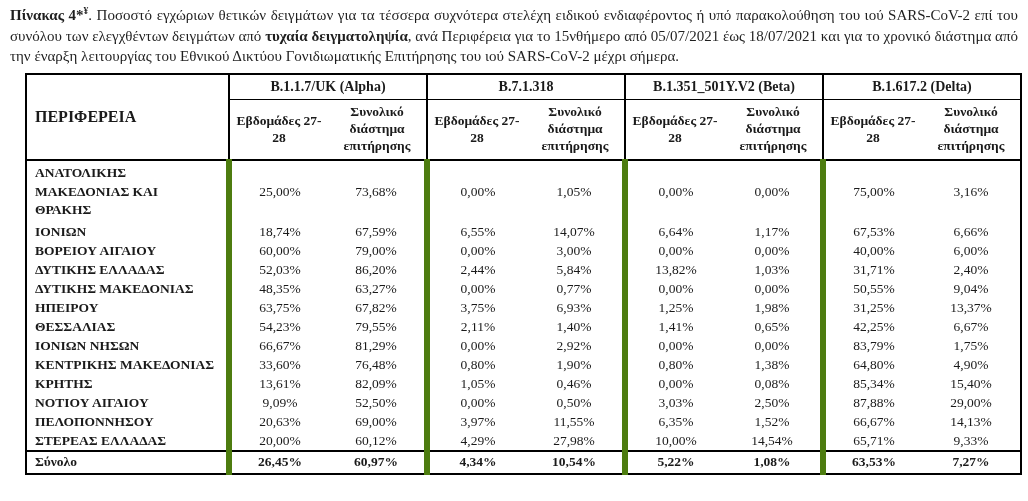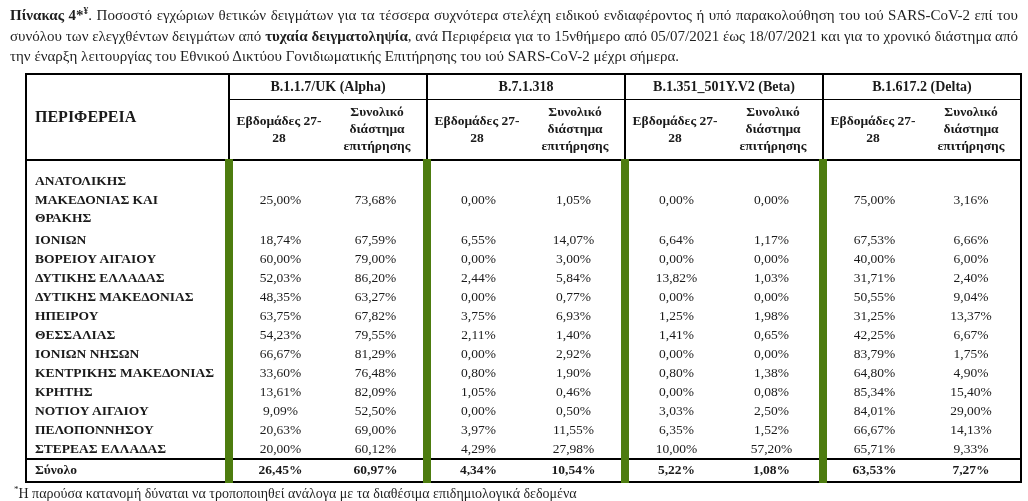--- a/index.html
+++ b/index.html
@@ -47,22 +47,22 @@
   }
   tr.sub-row th.gstart { border-left: 2px solid #000; }
 
   
   tbody td { font-size: 13.5px; height: 19px; line-height: 18.5px; vertical-align: middle; }
   tbody td.region {
     font-weight: bold; text-align: left; padding-left: 8px;
     white-space: pre-line;
   }
   tbody td.val { text-align: center; font-weight: normal; }
-  tbody td.gstart { border-left: 8px solid #4d7c0f; }
-  tbody tr.first td { padding-top: 11px; padding-bottom: 3px; }
+  tbody td.gstart { border-left: 6px solid #4d7c0f; }
+  tbody tr.first td { padding-top: 3px; padding-bottom: 3px; }
   tbody tr.total td {
     border-top: 2.5px solid #000;
     font-weight: bold; height: 23px;
   }
 
   .footnote {
     margin: 3px 0 0 14px; font-size: 14px; color: #1f1f1f;
   }
   .footnote sup { font-size: 9px; line-height: 0; }
 </style>
@@ -218,54 +218,53 @@
           <td class="val">15,40%</td>
         </tr>
         <tr>
           <td class="region">ΝΟΤΙΟΥ ΑΙΓΑΙΟΥ</td>
           <td class="val gstart">9,09%</td>
           <td class="val">52,50%</td>
           <td class="val gstart">0,00%</td>
           <td class="val">0,50%</td>
           <td class="val gstart">3,03%</td>
           <td class="val">2,50%</td>
-          <td class="val gstart">84,01%</td>
+          <td class="val gstart">87,88%</td>
           <td class="val">29,00%</td>
         </tr>
         <tr>
           <td class="region">ΠΕΛΟΠΟΝΝΗΣΟΥ</td>
           <td class="val gstart">20,63%</td>
           <td class="val">69,00%</td>
           <td class="val gstart">3,97%</td>
           <td class="val">11,55%</td>
           <td class="val gstart">6,35%</td>
           <td class="val">1,52%</td>
           <td class="val gstart">66,67%</td>
           <td class="val">14,13%</td>
         </tr>
         <tr>
           <td class="region">ΣΤΕΡΕΑΣ ΕΛΛΑΔΑΣ</td>
           <td class="val gstart">20,00%</td>
           <td class="val">60,12%</td>
           <td class="val gstart">4,29%</td>
           <td class="val">27,98%</td>
           <td class="val gstart">10,00%</td>
-          <td class="val">57,20%</td>
+          <td class="val">14,54%</td>
           <td class="val gstart">65,71%</td>
           <td class="val">9,33%</td>
         </tr>
         <tr class="total">
           <td class="region">Σύνολο</td>
           <td class="val gstart">26,45%</td>
           <td class="val">60,97%</td>
           <td class="val gstart">4,34%</td>
           <td class="val">10,54%</td>
           <td class="val gstart">5,22%</td>
           <td class="val">1,08%</td>
           <td class="val gstart">63,53%</td>
           <td class="val">7,27%</td>
         </tr>
       </tbody>
   </table>
 
-  <p class="footnote"><sup>*</sup><span>Η παρούσα κατανομή δύναται να τροποποιηθεί ανάλογα με τα διαθέσιμα επιδημιολογικά δεδομένα</span></p>
 
 </div>
 
 </body></html>

